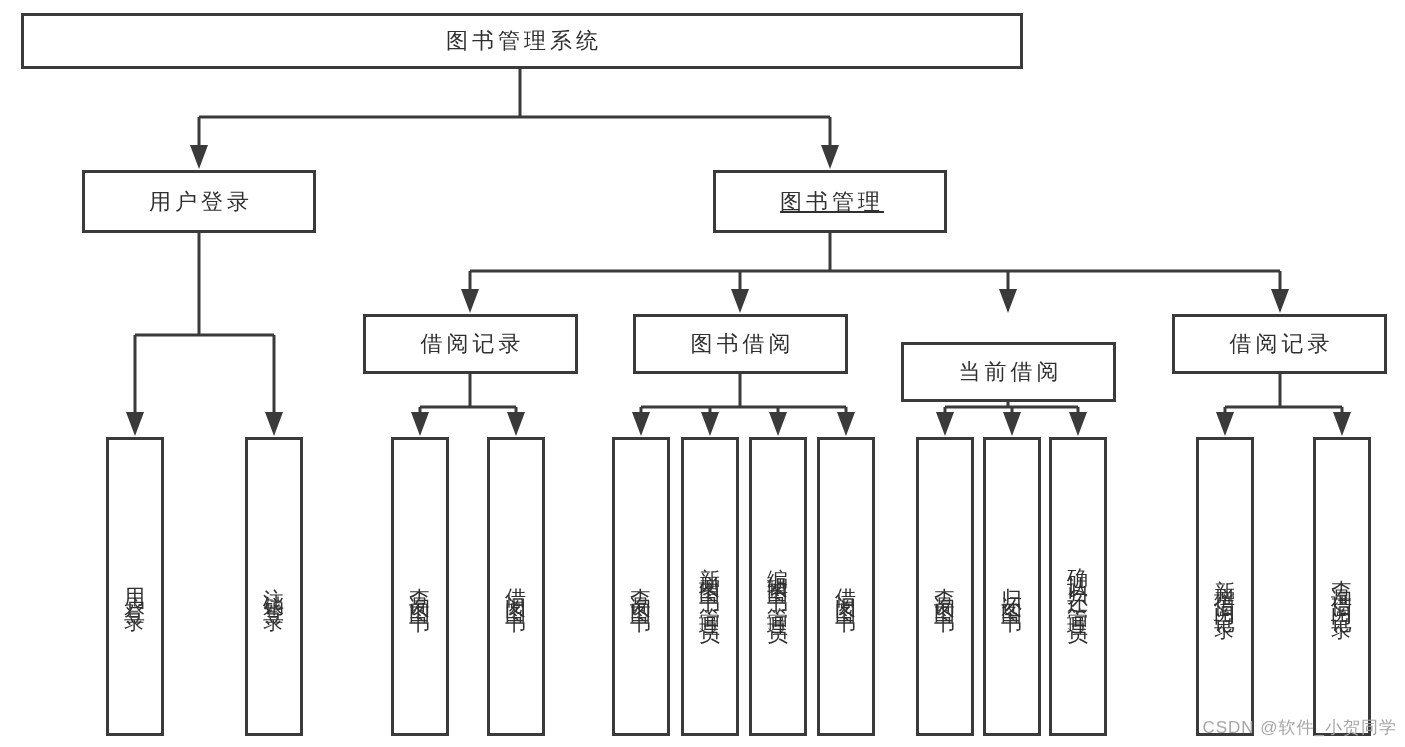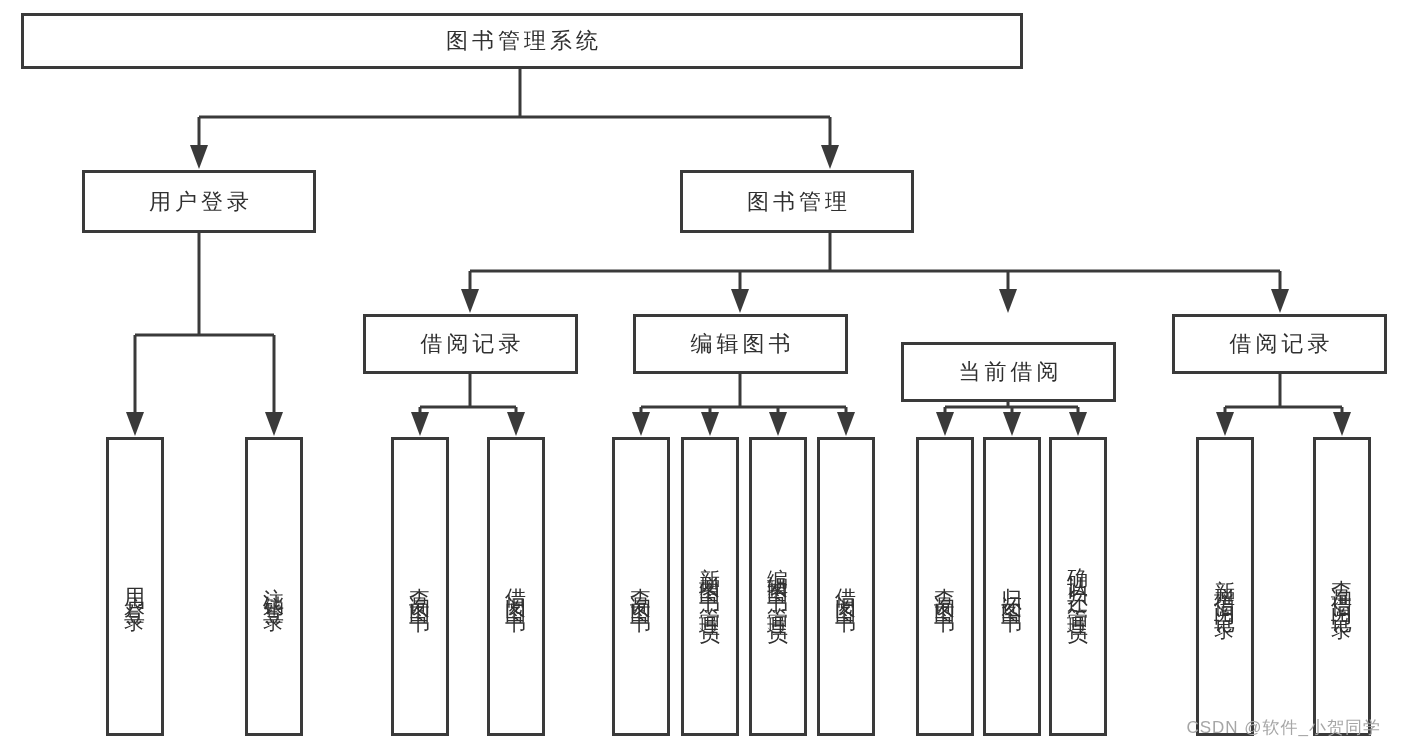--- a/index.html
+++ b/index.html
@@ -34,21 +34,21 @@
     z-index: 2;
   }
   .h-node {
     font-size: 22px;
     letter-spacing: 4px;
     text-indent: 4px; 
     white-space: nowrap;
   }
   .root-node  { left: 21px;   top: 13px;  width: 1002px; height: 56px; }
   .branch-0   { left: 82px;   top: 170px; width: 234px;  height: 63px; }
-  .branch-1   { left: 680px;  top: 170px; width: 234px;  height: 63px; }
+  .branch-1   { left: 713px;  top: 170px; width: 234px;  height: 63px; text-decoration: underline; }
   .module-0   { left: 363px;  top: 314px; width: 215px;  height: 60px; }
   .module-1   { left: 633px;  top: 314px; width: 215px;  height: 60px; }
   .module-2   { left: 901px;  top: 314px; width: 215px;  height: 60px; margin-top: 28px; }
   .module-3   { left: 1172px; top: 314px; width: 215px;  height: 60px; }
   .leaf {
     top: 437px;
     width: 58px;
     height: 299px;
     writing-mode: vertical-rl;
     text-orientation: mixed;
@@ -65,21 +65,21 @@
   .leaf-5  { left: 681px;  }
   .leaf-6  { left: 749px;  }
   .leaf-7  { left: 817px;  }
   .leaf-8  { left: 916px;  }
   .leaf-9  { left: 983px;  }
   .leaf-10 { left: 1049px; }
   .leaf-11 { left: 1196px; }
   .leaf-12 { left: 1313px; }
   .watermark {
     position: absolute;
-    right: 24px;
+    right: 8px;
     top: 716px;
     z-index: 3;
     font-size: 17px;
     color: #a6a6a6;
     letter-spacing: 1px;
     white-space: nowrap;
   }
 </style>
 </head>
 <body>
@@ -161,21 +161,21 @@
     <polygon fill="#3a3a3a" points="1216,412 1234,412 1225,436"></polygon>
     <polygon fill="#3a3a3a" points="1333,412 1351,412 1342,436"></polygon>
   </svg>
 
   <div class="node h-node root-node">图书管理系统</div>
 
   <div class="node h-node branch-0">用户登录</div>
   <div class="node h-node branch-1">图书管理</div>
 
   <div class="node h-node module-0">借阅记录</div>
-  <div class="node h-node module-1">编辑图书</div>
+  <div class="node h-node module-1">图书借阅</div>
   <div class="node h-node module-2">当前借阅</div>
   <div class="node h-node module-3">借阅记录</div>
 
   <div class="node leaf leaf-0">用户登录</div>
   <div class="node leaf leaf-1">注销登录</div>
   <div class="node leaf leaf-2">查询图书</div>
   <div class="node leaf leaf-3">借阅图书</div>
   <div class="node leaf leaf-4">查询图书</div>
   <div class="node leaf leaf-5">新增图书（管理员）</div>
   <div class="node leaf leaf-6">编辑图书（管理员）</div>

